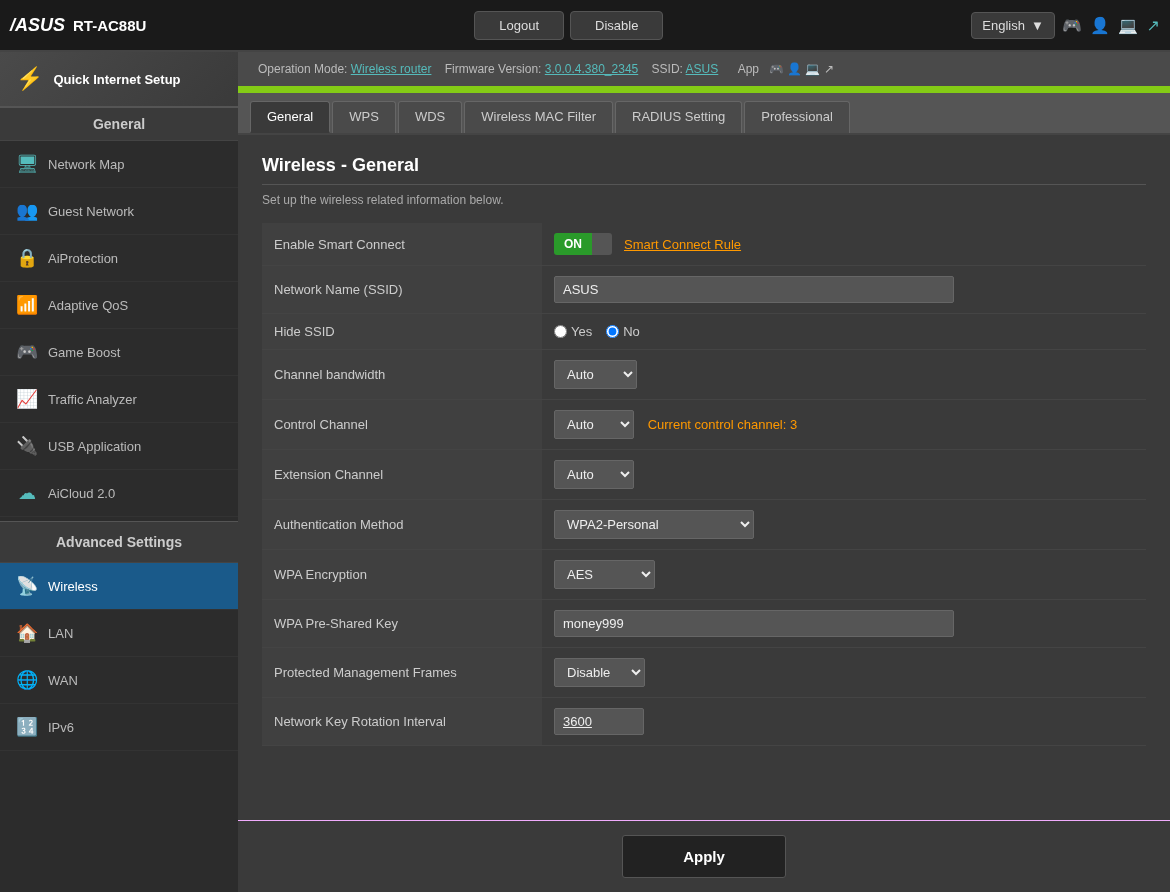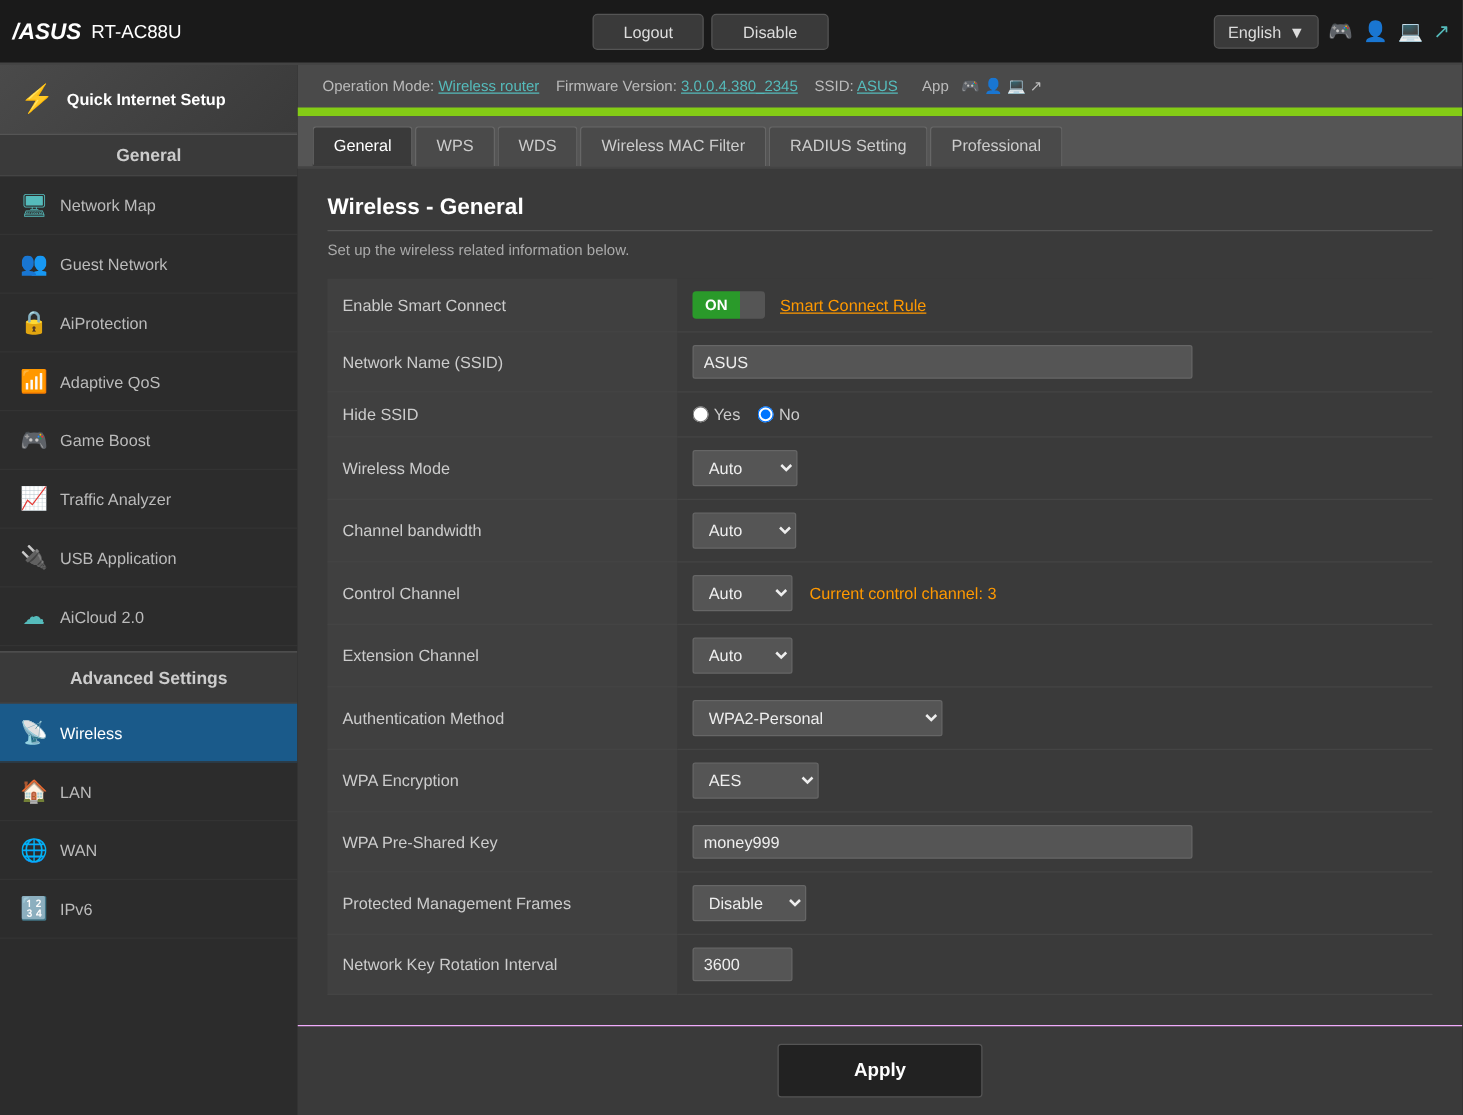--- a/index.html
+++ b/index.html
@@ -25,21 +25,21 @@
     }
     .asus-logo {
       color: #fff;
       font-style: italic;
       font-size: 18px;
       font-weight: bold;
     }
     .model-name {
       color: #fff;
       font-size: 15px;
-      font-weight: normal;
+      font-weight: bold;
     }
     .header-nav {
       display: flex;
       gap: 6px;
       flex: 1;
       justify-content: center;
     }
     .header-btn {
       background: #3a3a3a;
       border: 1px solid #555;
@@ -477,31 +477,20 @@
               <label class="radio-label">
                 <input type="radio" name="hide_ssid" value="yes" style=""> Yes
               </label>
               <label class="radio-label">
                 <input type="radio" name="hide_ssid" value="no" checked="" style=""> No
               </label>
             </div>
           </td>
         </tr>
         <tr>
-          <td>Wireless Mode</td>
-          <td>
-            <select class="select-input">
-              <option>Auto</option>
-              <option>N only</option>
-              <option>AC only</option>
-              <option>Legacy</option>
-            </select>
-          </td>
-        </tr>
-        <tr>
           <td>Channel bandwidth</td>
           <td>
             <select class="select-input">
               <option>Auto</option>
               <option>20 MHz</option>
               <option>40 MHz</option>
               <option>80 MHz</option>
             </select>
           </td>
         </tr>
@@ -559,21 +548,21 @@
             <select class="select-input">
               <option selected="">Disable</option>
               <option>Capable</option>
               <option>Required</option>
             </select>
           </td>
         </tr>
         <tr>
           <td>Network Key Rotation Interval</td>
           <td>
-            <input class="text-input" type="text" value="3600" style="width: 80px;">
+            <input class="text-input" type="text" value="3600" style="width: 90px; text-decoration: underline;">
           </td>
         </tr>
       </tbody>
         </table>
     </div>
 
     <div class="apply-bar">
       <button class="apply-btn">Apply</button>
     </div>
 

